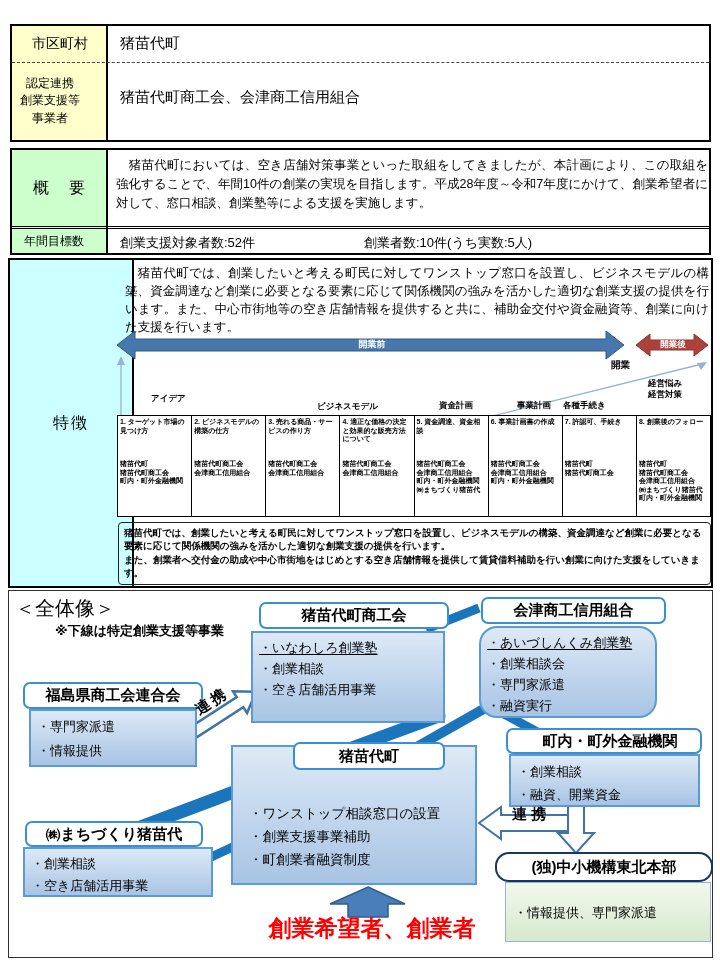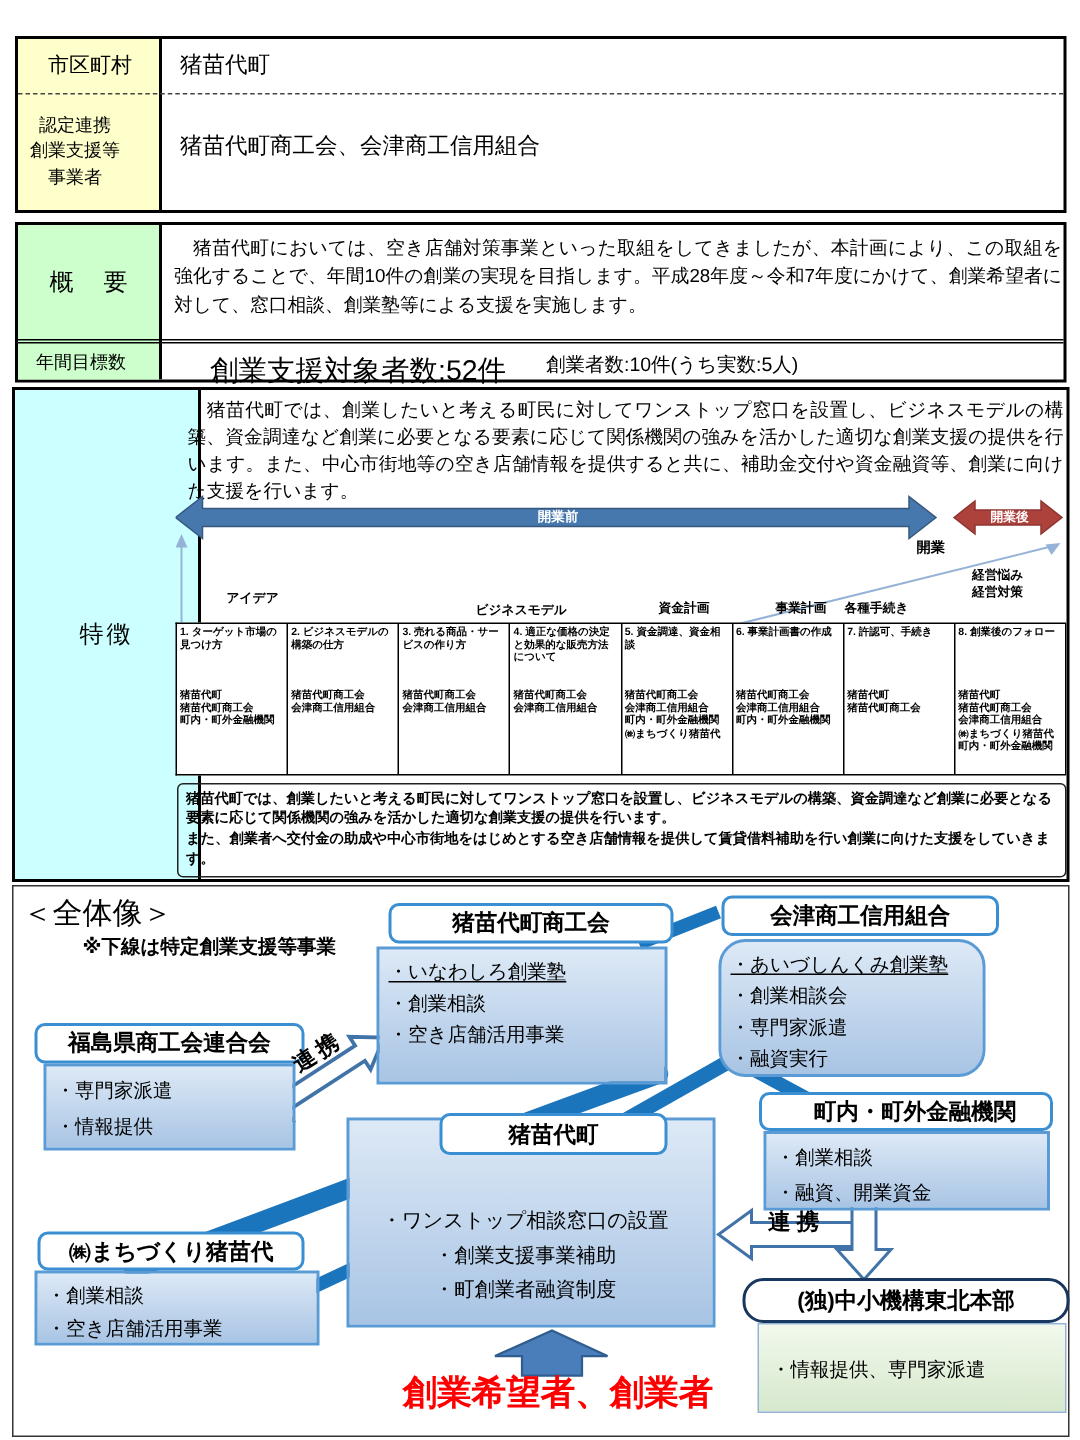--- a/index.html
+++ b/index.html
@@ -19,21 +19,21 @@
   #t1 .lab2 { position:absolute; left:0; top:36px; width:76px; height:78px; display:flex; align-items:center; justify-content:center; font-size:12px; text-align:center; line-height:1.45; }
   #t1 .val2 { position:absolute; left:108px; top:62px; font-size:15px; }
 
   
   #t2 { left:10px; top:148px; width:701px; height:107px; border:2px solid #000; }
   #t2 .gcol { position:absolute; left:0; top:0; width:96px; height:100%; background:#ccffcc; border-right:2px solid #000; }
   #t2 .rowline { position:absolute; left:0; top:76px; width:100%; border-top:3px double #000; }
   #t2 .lab1 { position:absolute; left:0; top:0; width:96px; height:76px; display:flex; align-items:center; justify-content:center; font-size:16px; letter-spacing:2px; }
   #t2 .txt { position:absolute; left:104px; top:6px; width:592px; font-size:12.5px; line-height:1.5; text-align:justify; }
   #t2 .lab2 { position:absolute; left:0; top:79px; width:84px; height:25px; display:flex; align-items:center; justify-content:center; font-size:12px; }
-  #t2 .tv1 { position:absolute; left:108px; top:84px; font-size:19px;margin-left:20px; }
+  #t2 .tv1 { position:absolute; left:108px; top:84px; font-size:13px; }
   #t2 .tv2 { position:absolute; left:352px; top:84px; font-size:13px; }
 
   
   #t3 { left:8px; top:258px; width:705px; height:330px; border:2px solid #000; }
   #t3 .ccol { position:absolute; left:0; top:0; width:124px; height:100%; background:#ccffff; border-right:2px solid #000; display:flex; align-items:center; justify-content:center; font-size:16px; letter-spacing:2px; }
   #t3 .content { position:absolute; left:107px; top:0; right:0; bottom:0; }
   #t3 .desc { position:absolute; left:8px; top:4px; width:584px; font-size:12.5px; line-height:1.44; text-align:justify; }
   #tl-svg { position:absolute; left:0; top:0; width:594px; height:326px; }
   .tl-lab-pre  { position:absolute; left:160px; top:78px; width:190px; text-align:center; color:#fff; font-weight:bold; font-size:9px; }
   .tl-lab-post { position:absolute; left:520px; top:79px; width:72px; text-align:center; color:#fff; font-weight:bold; font-size:8.5px; }
@@ -59,21 +59,21 @@
   .btab { position:absolute; z-index:3; background:#fff; border:2.5px solid #3a8fd2; border-radius:7px; display:flex; align-items:center; justify-content:center; font-weight:bold; font-size:15px; }
   .bbody { position:absolute; z-index:2; border:2px solid #5b9bd5; background:linear-gradient(180deg,#dde9f6 0%,#a8c4e4 100%); padding:4px 6px; font-size:13px; line-height:21px; }
   #bx-fuku-t { left:14px; top:91px; width:180px; height:27px; }
   #bx-fuku-b { left:20px; top:118px; width:168px; height:58px; line-height:24px; }
   #bx-shoko-t { left:250px; top:11px; width:190px; height:27px; }
   #bx-shoko-b { left:242px; top:40px; width:194px; height:92px; }
   #bx-aizu-t { left:472px; top:6px; width:185px; height:27px; }
   #bx-aizu-b { left:470px; top:35px; width:178px; height:92px;border-radius:18px; }
   #bx-kinyu-t { left:497px; top:137px; width:196px; height:26px;padding-left:12px; }
   #bx-kinyu-b { left:500px; top:163px; width:191px; height:53px; line-height:23px; }
-  #bx-ina-b { left:222px; top:154px; width:246px; height:140px; padding:55px 8px 4px 0; font-size:13.5px; line-height:23px;text-align:center; }
+  #bx-ina-b { left:222px; top:154px; width:246px; height:140px; padding:55px 8px 4px 16px; font-size:13.5px; line-height:23px; }
   #bx-ina-t { left:284px; top:151px; width:152px; height:28px; z-index:4; }
   #bx-machi-t { left:16px; top:230px; width:178px; height:26px; }
   #bx-machi-b { left:14px; top:256px; width:190px; height:50px; line-height:22px; }
   #bx-chu-t { left:486px; top:261px; width:218px; height:30px; border:2px solid #17375e; border-radius:14px; }
   #bx-chu-b { left:496px; top:291px; width:206px; height:60px; border:1.5px solid #95b3d7; background:linear-gradient(180deg,#f2f9ec 0%,#d6e8cd 100%); padding-top:19px; padding-left:8px; font-size:13px; }
   #renkei-up { position:absolute; left:185px; top:101px; z-index:3; font-weight:bold; font-size:15px; letter-spacing:3px; transform:rotate(-33deg); }
   #renkei-right { position:absolute; left:503px; top:214px; z-index:3; font-weight:bold; font-size:15px; }
   #target-red { position:absolute; left:198px; top:322px; width:330px; z-index:3; text-align:center; color:#ff0000; font-weight:bold; font-size:23px; }
 </style>
 </head>

